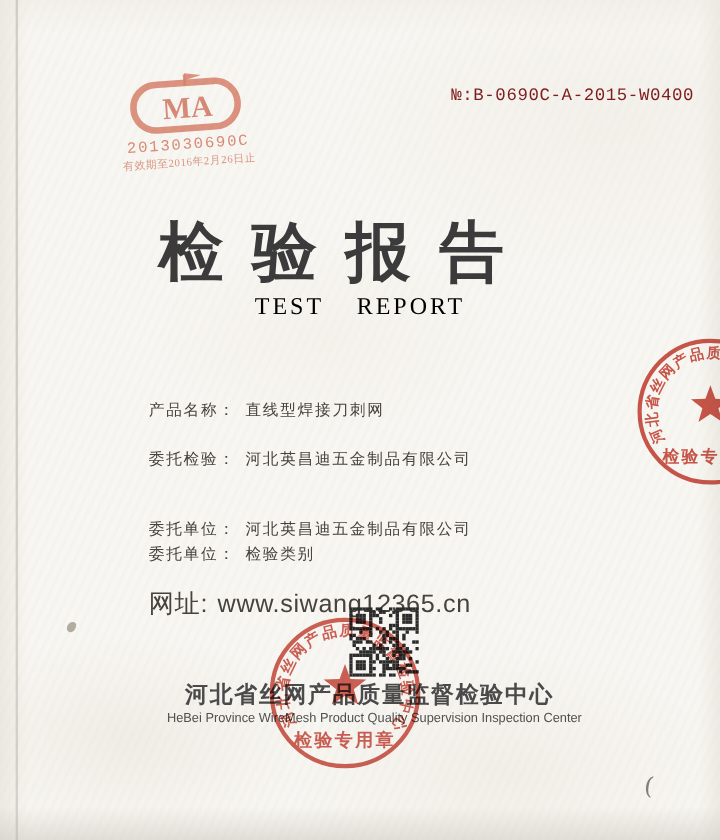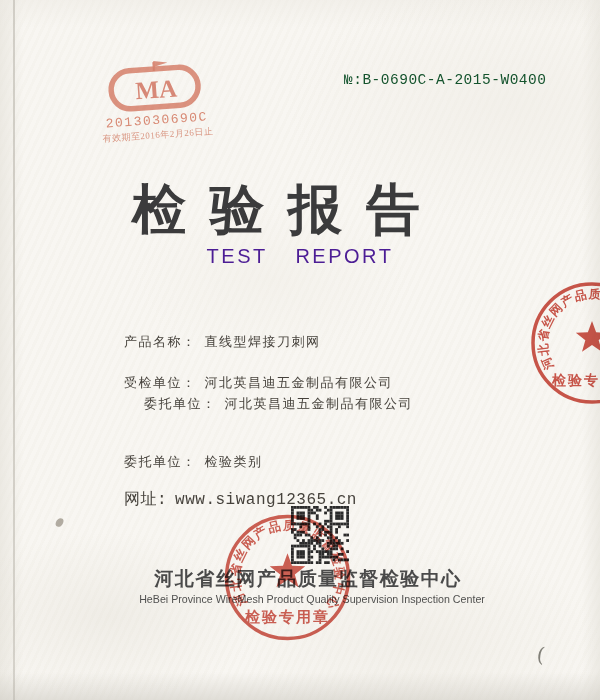--- a/index.html
+++ b/index.html
@@ -24,53 +24,53 @@
   .left-edge{
     position:absolute;left:13px;top:0;width:2px;height:700px;
     background:linear-gradient(180deg, rgba(170,166,156,.45), rgba(185,181,171,.6) 40%, rgba(170,166,156,.4));
   }
   .speck-1{position:absolute;left:56px;top:518px;width:7px;height:9px;border-radius:60% 40% 55% 45%;
     background:rgba(120,112,96,.55);transform:rotate(20deg);}
   .speck-2{position:absolute;left:537px;top:643px;width:14px;height:24px;color:rgba(90,88,80,.75);
     font-size:20px;font-family:"DejaVu Serif",serif;transform:rotate(8deg);}
 
   .report-no{
-    position:absolute;left:344px;top:72px;width:220px;
+    position:absolute;left:376px;top:72px;width:220px;
     font-family:"Liberation Mono", monospace;
-    font-size:14.5px;letter-spacing:.5px;color:#14532d;white-space:nowrap;
+    font-size:14.5px;letter-spacing:.5px;color:#7f1d1d;white-space:nowrap;
   }
 
   
   .cma{position:absolute;left:98px;top:60px;width:115px;text-align:center;transform:rotate(-4deg);
        mix-blend-mode:multiply;}
   .cma svg{display:block;margin:0 auto;}
   .cma .cert-no{font-family:"Liberation Mono",monospace;font-size:13px;letter-spacing:1.5px;
        color:#e0907c;margin-top:1px;white-space:nowrap;}
   .cma .validity{font-size:9px;color:#e19d8b;letter-spacing:.5px;white-space:nowrap;margin-top:1px;}
 
   .title-cn{
     position:absolute;top:174px;left:0;width:600px;text-align:center;
     font-family:"DejaVu Sans", sans-serif;font-weight:700;
     font-size:54px;letter-spacing:24px;color:#3b3b3c;transform:translateX(-12px);
     white-space:nowrap;
   }
   .title-en{
     position:absolute;top:245px;left:0;width:600px;text-align:center;
-    font-family:Liberation Sans, sans-serif;font-size:20px;letter-spacing:2.5px;
-    word-spacing:20px;color:#4c1d95;
+    font-family:Liberation Serif, serif;font-size:20px;letter-spacing:2.5px;
+    word-spacing:20px;color:#000000;
   }
 
   .fields{position:absolute;left:124px;top:0;width:360px;}
   .field-row{position:absolute;white-space:nowrap;font-size:13px;color:#46423c;letter-spacing:1.5px;}
   .field-row .lbl{margin-right:8px;}
   .field-row:nth-of-type(1){top:333px;}
   .field-row:nth-of-type(2){top:374px;}
-  .field-row:nth-of-type(3){top:395px;margin-left:20px;}
+  .field-row:nth-of-type(3){top:432px;}
   .field-row:nth-of-type(4){top:453px;}
-  .field-row:nth-of-type(5){top:489px;font-family:Liberation Mono, monospace;font-size:16px;letter-spacing:.5px;}
+  .field-row:nth-of-type(5){top:489px;font-family:Liberation Sans, sans-serif;font-size:21px;letter-spacing:.5px;}
 
   .qr{position:absolute;left:291px;top:506px;width:58px;height:58px;}
 
   .footer-cn{
     position:absolute;top:566px;left:0;width:600px;text-align:center;
     font-size:19px;letter-spacing:1.5px;color:#4a4a4a;font-weight:600;
     font-family:"Liberation Serif",serif;transform:translateX(8px);white-space:nowrap;
   }
   .footer-en{
     position:absolute;top:593px;left:0;width:600px;text-align:center;
@@ -105,21 +105,21 @@
 </div>
 
 <div class="title-cn">检验报告</div>
 <div class="title-en">TEST REPORT</div>
 
 <div class="fields">
   <div class="field-row">
     <span class="lbl">产品名称：</span><span>直线型焊接刀刺网</span>
   </div>
   <div class="field-row">
-    <span class="lbl">受检单位：</span><span>河北英昌迪五金制品有限公司</span>
+    <span class="lbl">委托检验：</span><span>河北英昌迪五金制品有限公司</span>
   </div>
   <div class="field-row">
     <span class="lbl">委托单位：</span><span>河北英昌迪五金制品有限公司</span>
   </div>
   <div class="field-row">
     <span class="lbl">委托单位：</span><span>检验类别</span>
   </div>
   <div class="field-row">
     <span class="lbl">网址:</span><span>www.siwang12365.cn</span>
   </div>

